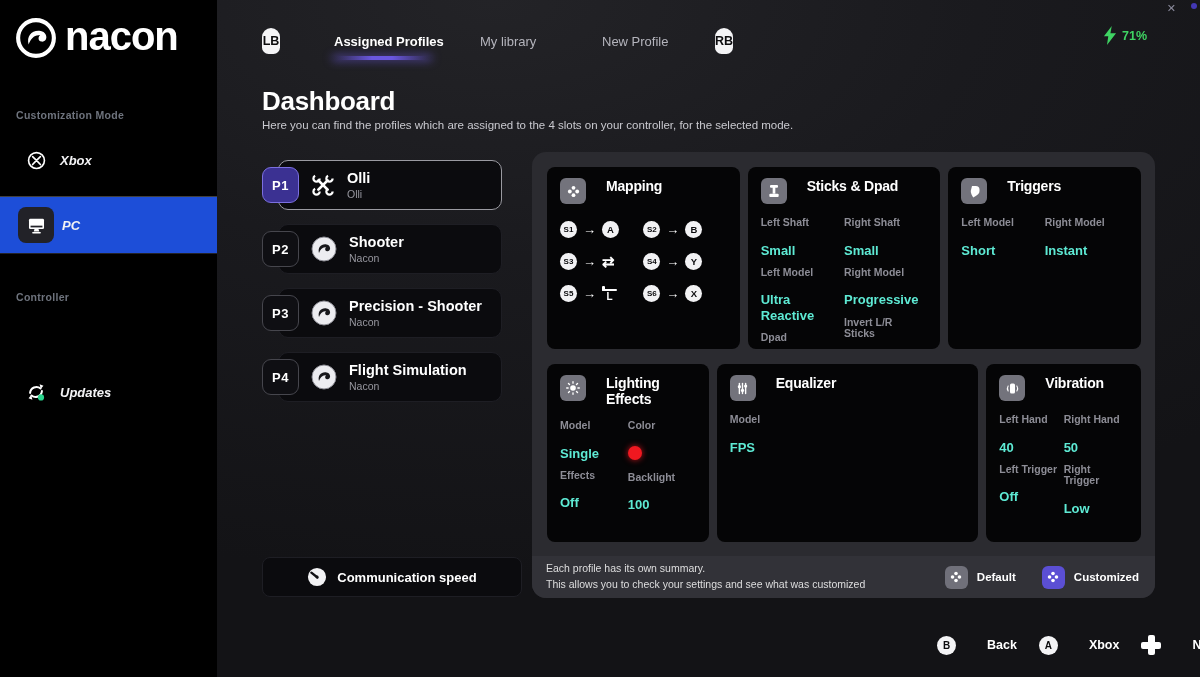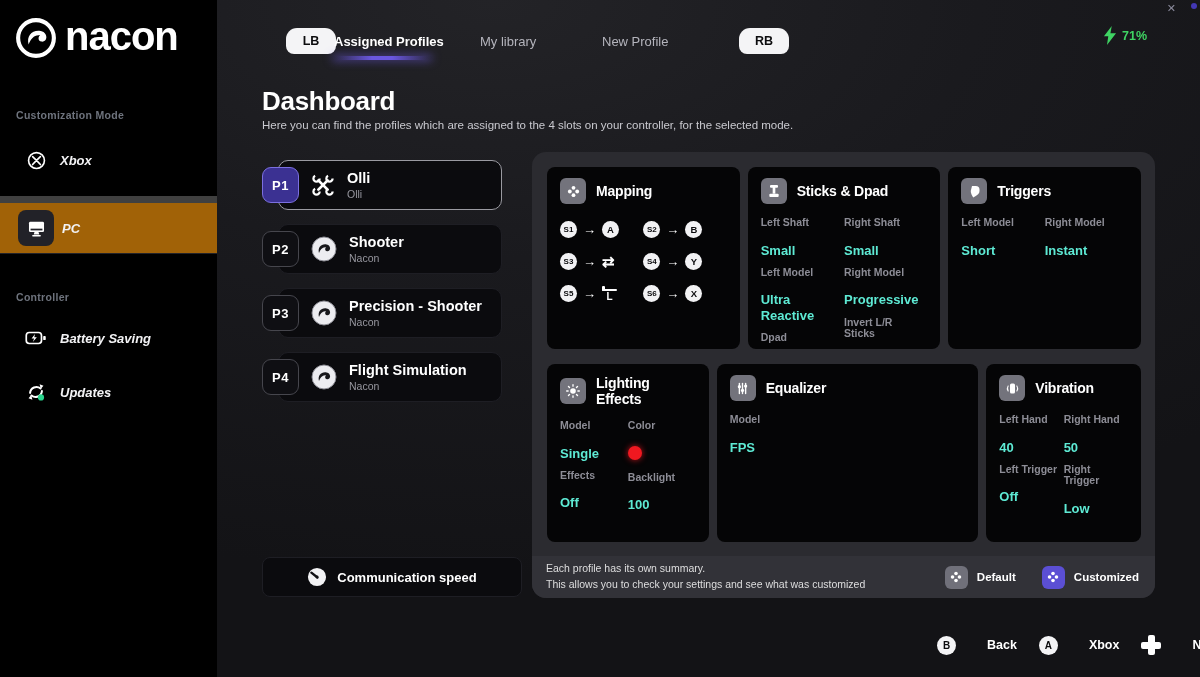--- a/index.html
+++ b/index.html
@@ -13,31 +13,31 @@
   .sidebar { position:absolute; left:0; top:0; width:217px; height:677px; background:#000; z-index:2; }
   .logo { position:absolute; left:14px; top:16px; display:flex; align-items:center; gap:7px; }
   .brand { font-size:40px; font-weight:800; letter-spacing:-1px; color:#fff; line-height:1; padding-bottom:4px; }
   .side-label { position:absolute; left:16px; font-size:10.5px; font-weight:700; color:#6e737d; letter-spacing:.3px; }
   .lbl-mode { top:109px; }
   .lbl-controller { top:291px; }
   .side-item { position:absolute; left:0; width:217px; height:44px; display:flex; align-items:center; cursor:pointer;font-style:italic; }
   .side-item .s-ic { width:40px; display:flex; justify-content:center; margin-left:16px; }
   .side-item .s-txt { margin-left:4px; font-size:13px; font-weight:600; color:#f2f2f4; }
   .it-xbox { top:138px; }
-  .it-pc { top:196px; height:58px; background:#a16207; border-top:7px solid #404040; border-bottom:1px solid #232329; }
+  .it-pc { top:196px; height:58px; background:#1d4ed8; border-top:1px solid #404040; border-bottom:1px solid #232329; }
   .pc-iconbox { width:36px; height:36px; border-radius:8px; background:#222228; display:flex; align-items:center; justify-content:center; margin-left:18px; }
   .it-pc .s-txt { margin-left:8px; font-weight:700; }
   .it-battery { top:316px; }
   .it-updates { top:370px; }
   
   .main { position:absolute; left:217px; top:0; width:983px; height:677px;
     background:radial-gradient(110% 85% at 28% 0%, #232327 0%, #1a1a1e 45%, #131316 100%); }
-  .bumper { position:absolute; width:50px; height:26px; background:#f4f4f6; color:#0c0c0e;
+  .bumper { position:absolute; width:18px; height:26px; background:#f4f4f6; color:#0c0c0e;
     border-radius:11px 11px 8px 8px; display:flex; align-items:center; justify-content:center;
-    font-size:12.5px; font-weight:800; cursor:pointer;margin-left:24px; }
+    font-size:12.5px; font-weight:800; cursor:pointer; }
   .bp-lb { left:45px; top:28px; }
   .bp-rb { left:498px; top:28px; }
   .tab { position:absolute; top:34px; font-size:13px; font-weight:500; color:#b4b4bc; cursor:pointer; white-space:nowrap; }
   .tab.active { color:#fff; font-weight:700; }
   .tab-1 { left:117px; }
   .tab-2 { left:263px; }
   .tab-3 { left:385px; }
   .tab-underline { position:absolute; left:115px; top:56px; width:100px; height:4px; border-radius:2px;
     background:linear-gradient(90deg, rgba(106,87,224,.12), var(--accent) 40%, var(--accent) 60%, rgba(106,87,224,.12));
     box-shadow:0 0 10px rgba(122,99,255,.75); }
@@ -64,21 +64,21 @@
     border:1px solid #1e1e24; border-radius:8px; display:flex; align-items:center; justify-content:center;
     gap:10px; font-size:13px; font-weight:700; cursor:pointer; }
   
   .panel { position:absolute; left:315px; top:152px; width:623px; height:446px; background:#2b2b30;
     border-radius:14px; display:flex; flex-direction:column; }
   .panel-rows { padding:15px 14px 0 15px; }
   .prow { display:grid; gap:8px; }
   .prow1 { grid-template-columns:1fr 1fr 1fr; height:182px; }
   .prow2 { grid-template-columns:162fr 262fr 155fr; height:178px; margin-top:15px; }
   .card { background:#050506; border-radius:8px; padding:11px 13px; overflow:hidden; }
-  .card-head { display:flex; align-items:center; gap:10px; }
+  .card-head { display:flex; align-items:flex-start; gap:20px; }
   .head-icon { width:26px; height:26px; border-radius:6px; background:#73737c; flex:0 0 auto;
     display:flex; align-items:center; justify-content:center; }
   .card-title { font-size:14px; font-weight:700; letter-spacing:-.2px; }
   
   .map-grid { display:grid; grid-template-columns:1fr 1fr; row-gap:15px; margin-top:17px; }
   .pair { display:flex; align-items:center; gap:6px; }
   .sbadge,.tbadge { width:17px; height:17px; border-radius:50%; background:#f2f2f4; color:#0b0b0d;
     display:flex; align-items:center; justify-content:center; font-weight:800; flex:0 0 auto; }
   .sbadge { font-size:8px; }
   .tbadge { font-size:9.5px; }
@@ -146,30 +146,20 @@
         <rect x="4.5" y="12.2" width="15" height="2.2" fill="#222228"></rect>
         <path d="M9.5 16.5 h5 l1 3.2 h-7 z" fill="#fff"></path>
         <rect x="6.5" y="20.2" width="11" height="1.8" rx="0.9" fill="#fff"></rect>
       </svg>
     </span>
     <span class="s-txt">PC</span>
   </div>
 
   <div class="side-label lbl-controller">Controller</div>
 
-  <div class="side-item it-battery">
-    <span class="s-ic">
-      <svg viewBox="0 0 26 18" width="22" height="16">
-        <rect x="1.5" y="2.5" width="18" height="13" rx="3.5" fill="none" stroke="#fff" stroke-width="2"></rect>
-        <rect x="21.5" y="6.5" width="3" height="5" rx="1" fill="#fff"></rect>
-        <path d="M11.8 4.2 l-4 5.3 h3 l-1.6 4.3 l4.8 -5.8 h-3 z" fill="#fff"></path>
-      </svg>
-    </span>
-    <span class="s-txt">Battery Saving</span>
-  </div>
 
   <div class="side-item it-updates">
     <span class="s-ic">
       <svg viewBox="0 0 22 22" width="20" height="20">
         <g stroke="#fff" stroke-width="2.2" fill="none" stroke-linecap="round">
           <path d="M4.5 12 a7 7 0 0 1 11.5 -4.8"></path>
           <path d="M17.5 10 a7 7 0 0 1 -11.5 4.8"></path>
         </g>
         <path d="M15 2.6 l4.2 1.6 l-3 3.4 z" fill="#fff"></path>
         <path d="M7 19.4 l-4.2 -1.6 l3 -3.4 z" fill="#fff"></path>

